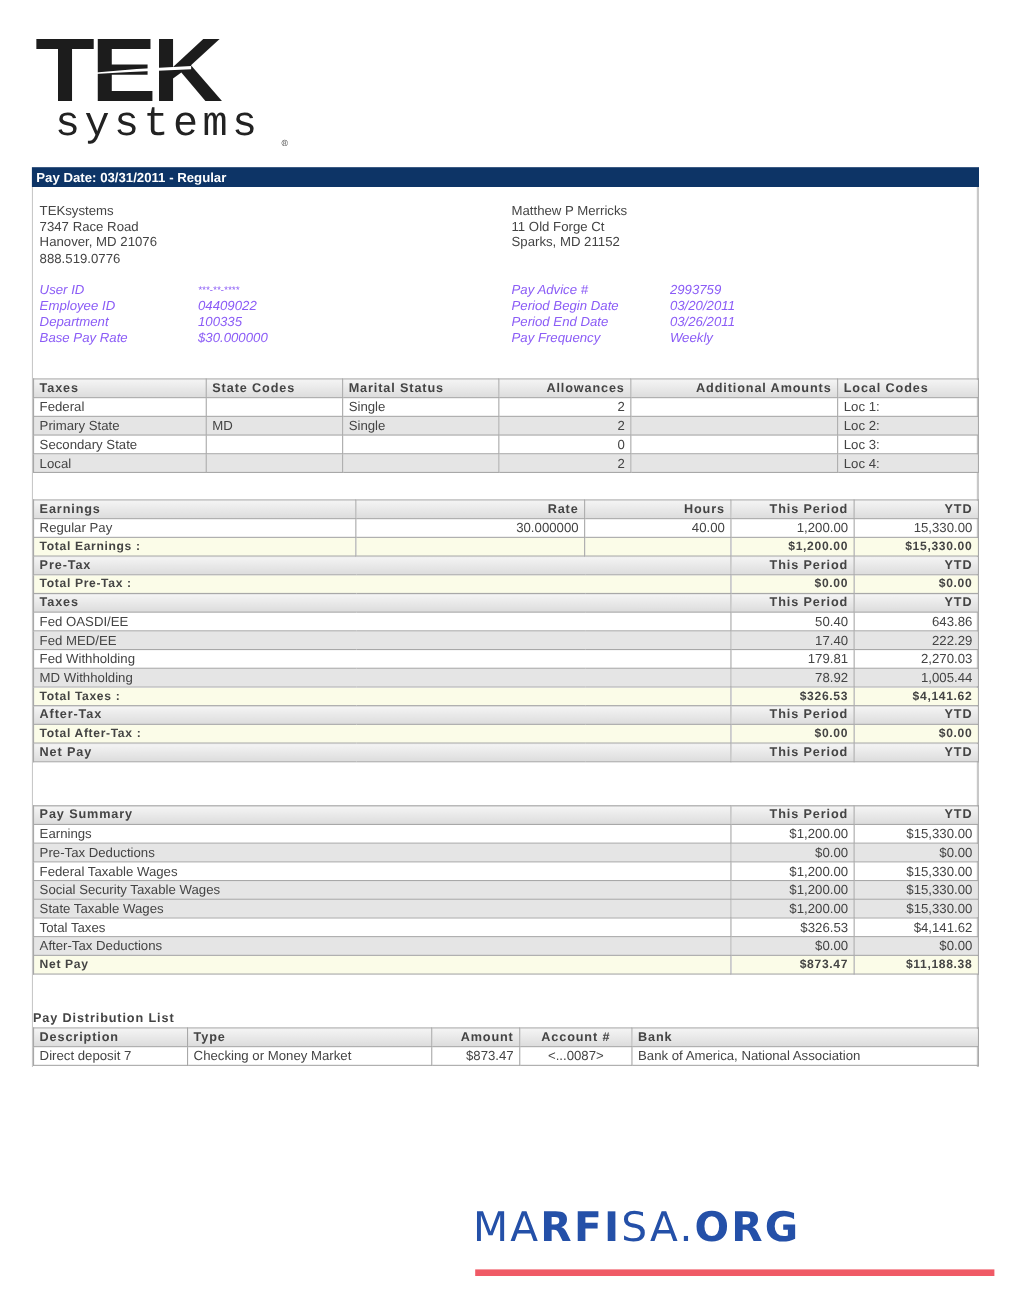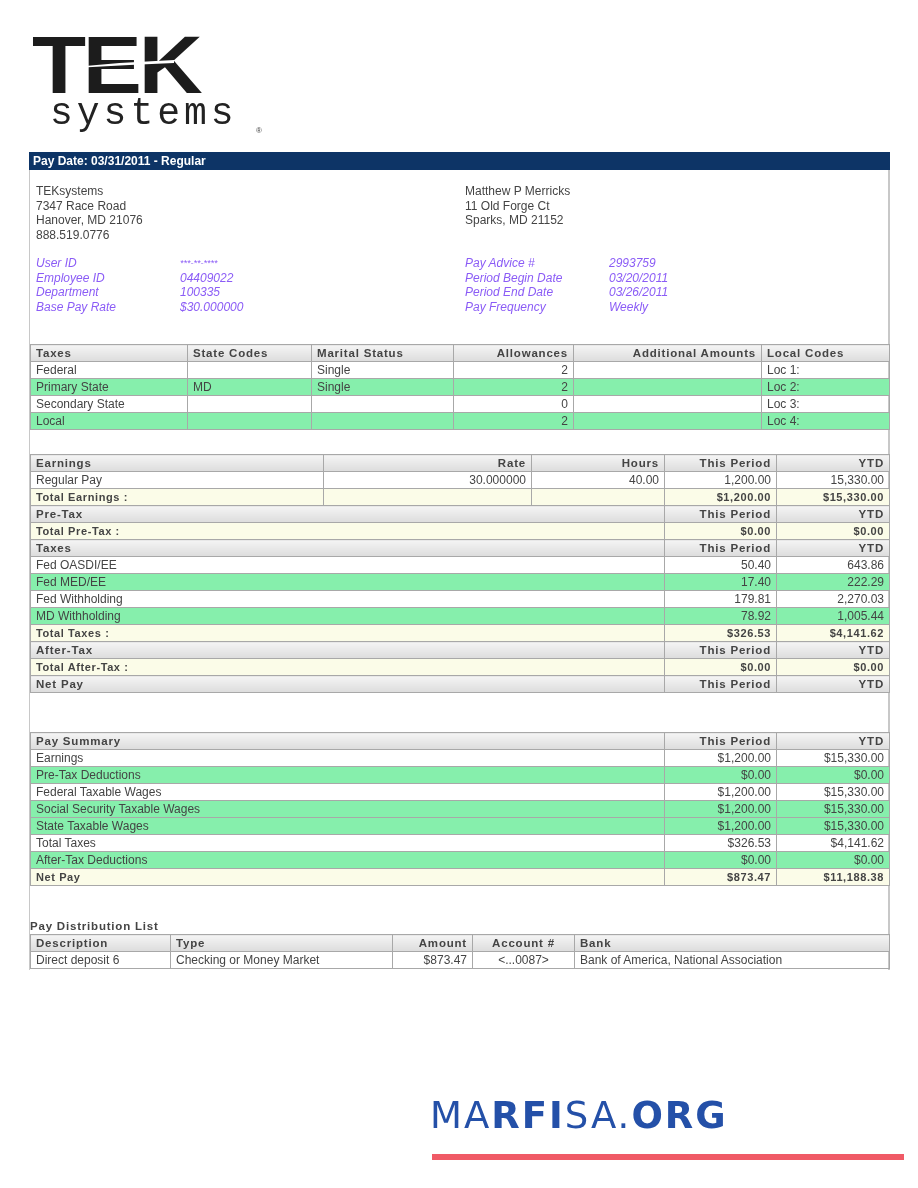--- a/index.html
+++ b/index.html
@@ -33,21 +33,21 @@
   .info-grid .val { display: inline-block; }
 
   table.grid { position: absolute; border-collapse: collapse; font-size: 12px; color: #444;
                table-layout: fixed; }
   table.grid td, table.grid th { border: 1px solid #a8a8a8; padding: 0 5px; height: 16px;
                white-space: nowrap; overflow: hidden; }
   table.grid th { font-weight: bold; font-family: "Liberation Sans", sans-serif; font-size: 11.5px;
                   letter-spacing: 0.8px; color: #444; text-align: left;
                   background: linear-gradient(#f4f4f4, #dcdcdc); margin-top: 40px; }
   table.grid th.r, table.grid td.r { text-align: right; }
-  table.grid tr.alt td { background: #86efac; }
+  table.grid tr.alt td { background: #e5e5e5; }
   table.grid tr.total td { background: #fbfce8; font-weight: bold; letter-spacing: 0.6px; font-size: 11px; }
   table.grid tr.total.hl td { background: #f0f6c4; }
   .msg-row th { border-bottom: 4px solid #a8a8a8 !important; }
 
   .dist-title { position: absolute; left: 30px; top: 920px; font-size: 11.5px; font-weight: bold;
                 letter-spacing: 0.8px; color: #444; }
 
   
   .marfisa { position: absolute; left: 430px; top: 1084px; width: 478px; height: 80px; }
   .marfisa-text { position: absolute; left: 0; top: 0; font-family: "DejaVu Sans", sans-serif;
@@ -333,21 +333,21 @@
     </colgroup>
   <tbody>
       <tr>
     <th>Description</th>
     <th>Type</th>
     <th class="r">Amount</th>
     <th style="text-align:center">Account #</th>
     <th>Bank</th>
   </tr>
   <tr>
-    <td>Direct deposit 6</td>
+    <td>Direct deposit 7</td>
     <td>Checking or Money Market</td>
     <td class="r">$873.47</td>
     <td style="text-align:center">&lt;...0087&gt;</td>
     <td>Bank of America, National Association</td>
   </tr>
 </tbody>
   </table>
 
 <div class="marfisa">
   <div class="marfisa-text"><span>MA</span><b>RFI</b><span>SA.</span><b>ORG</b></div>

